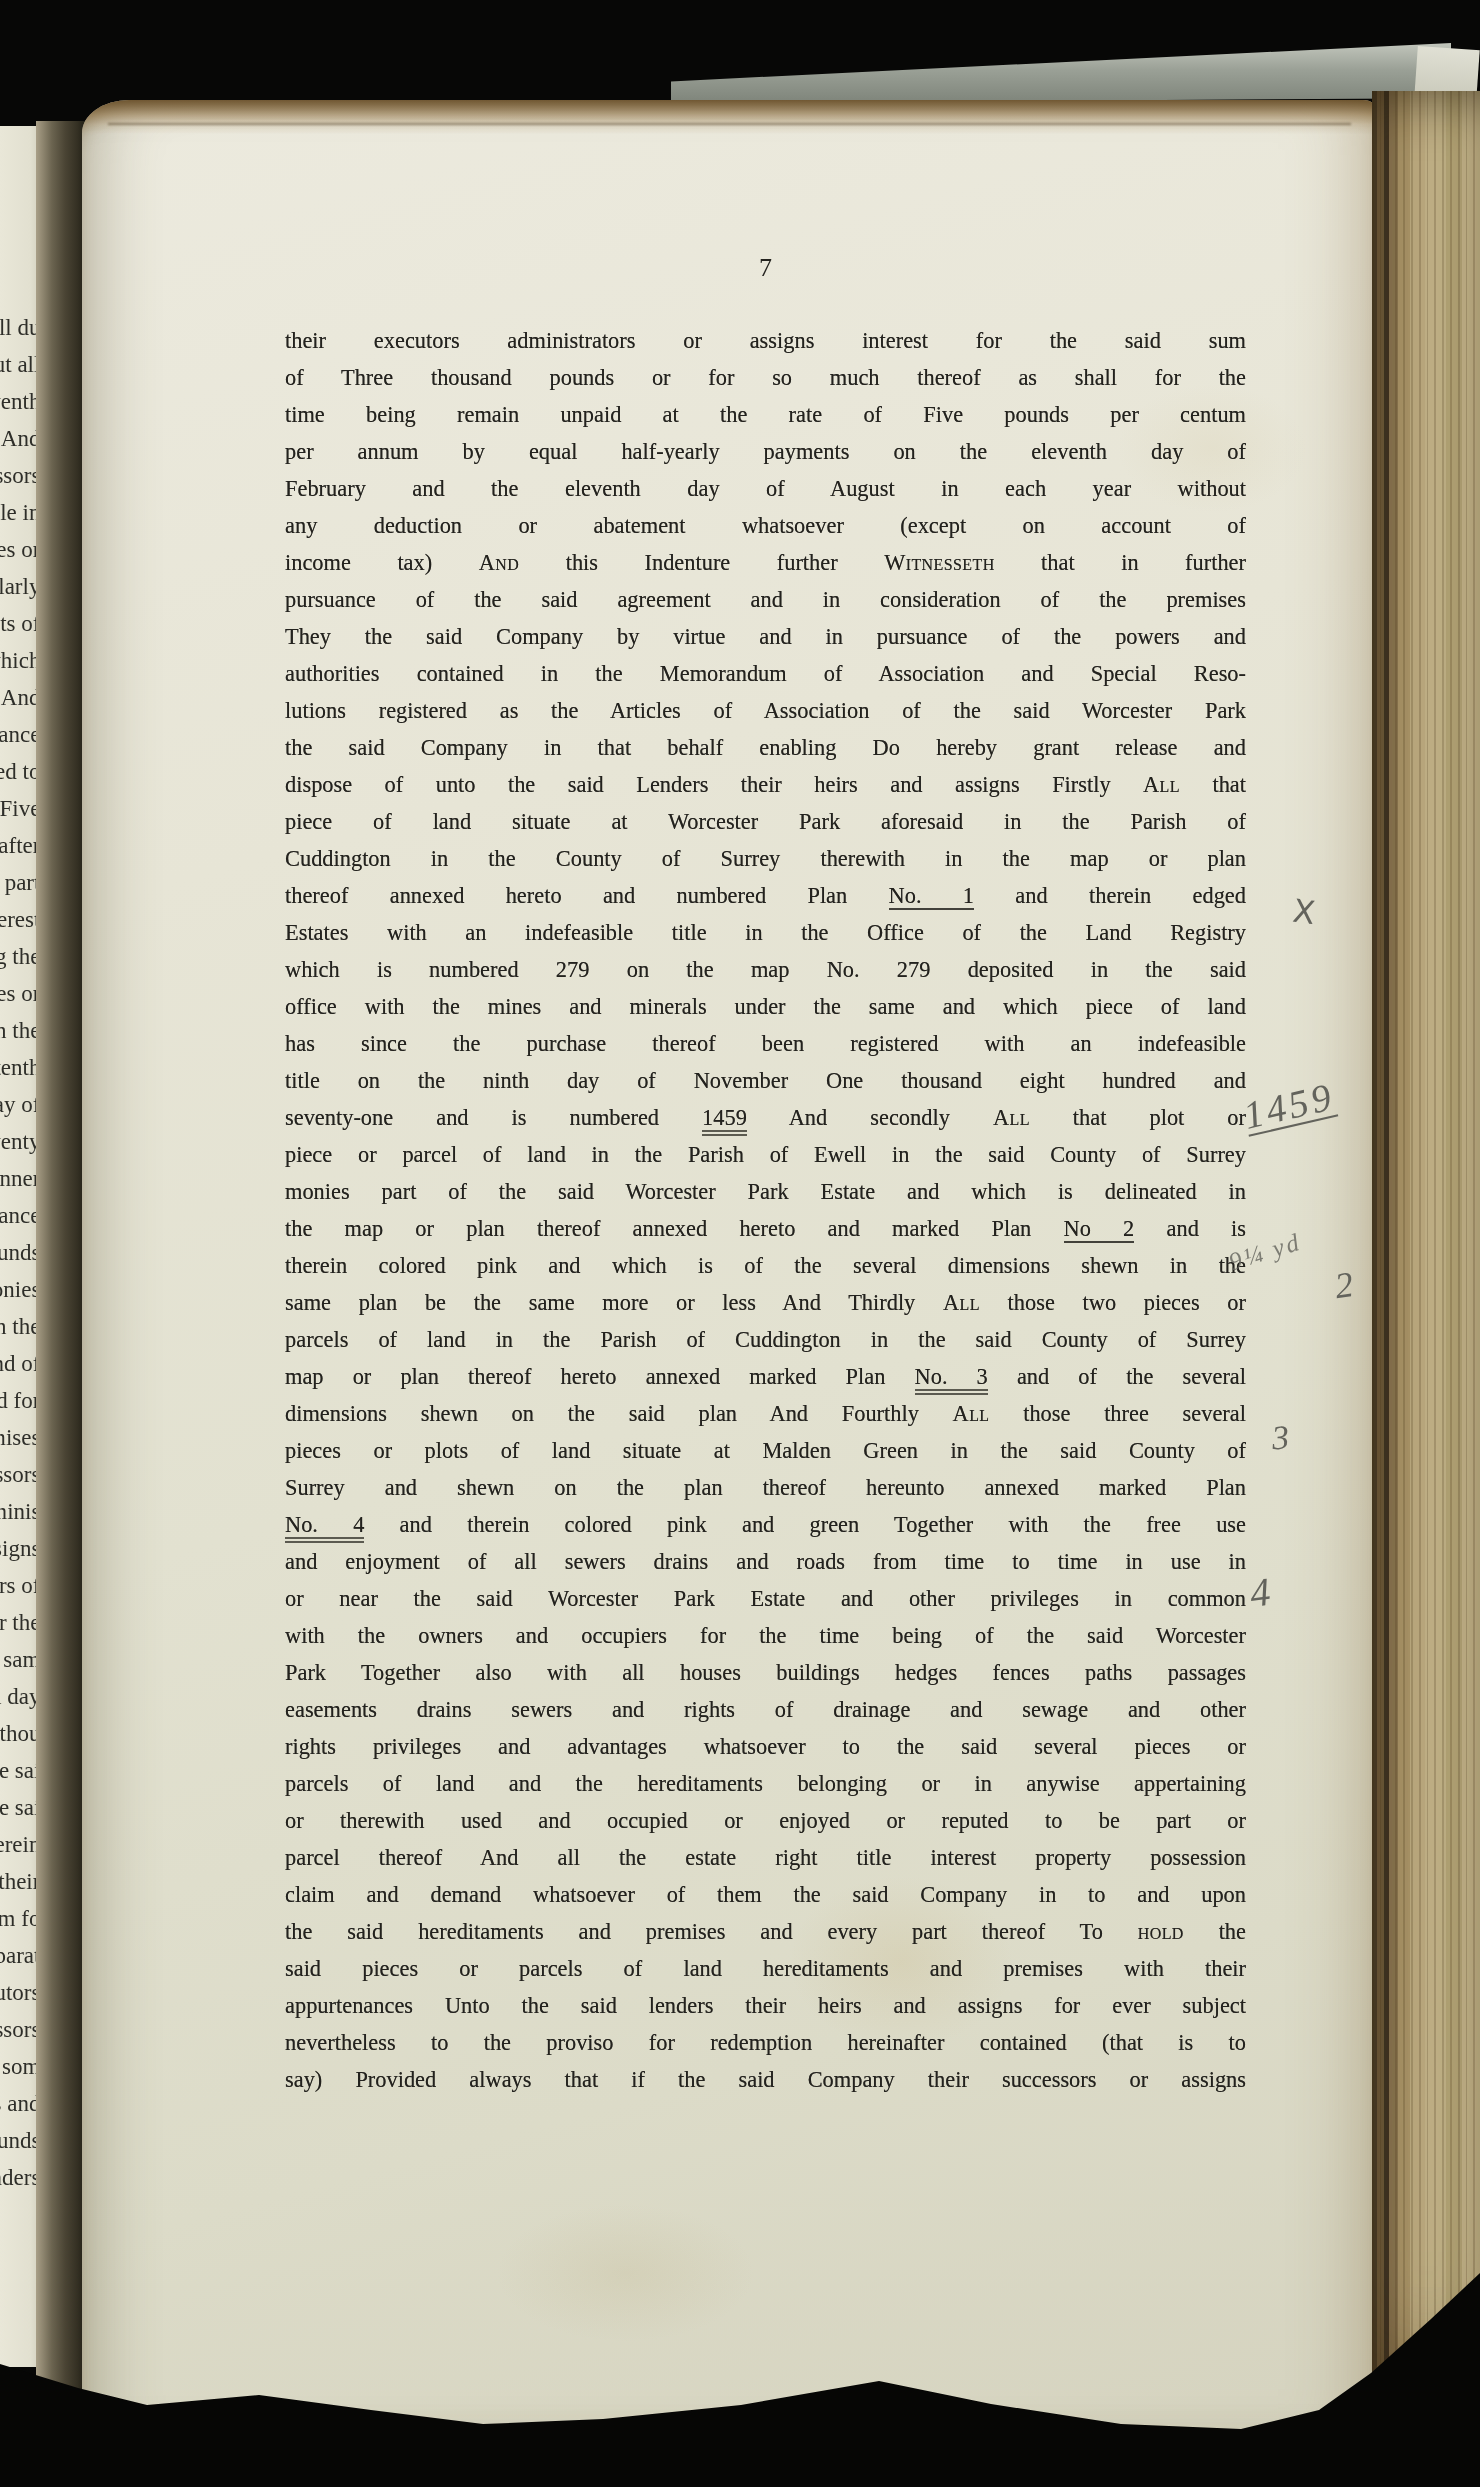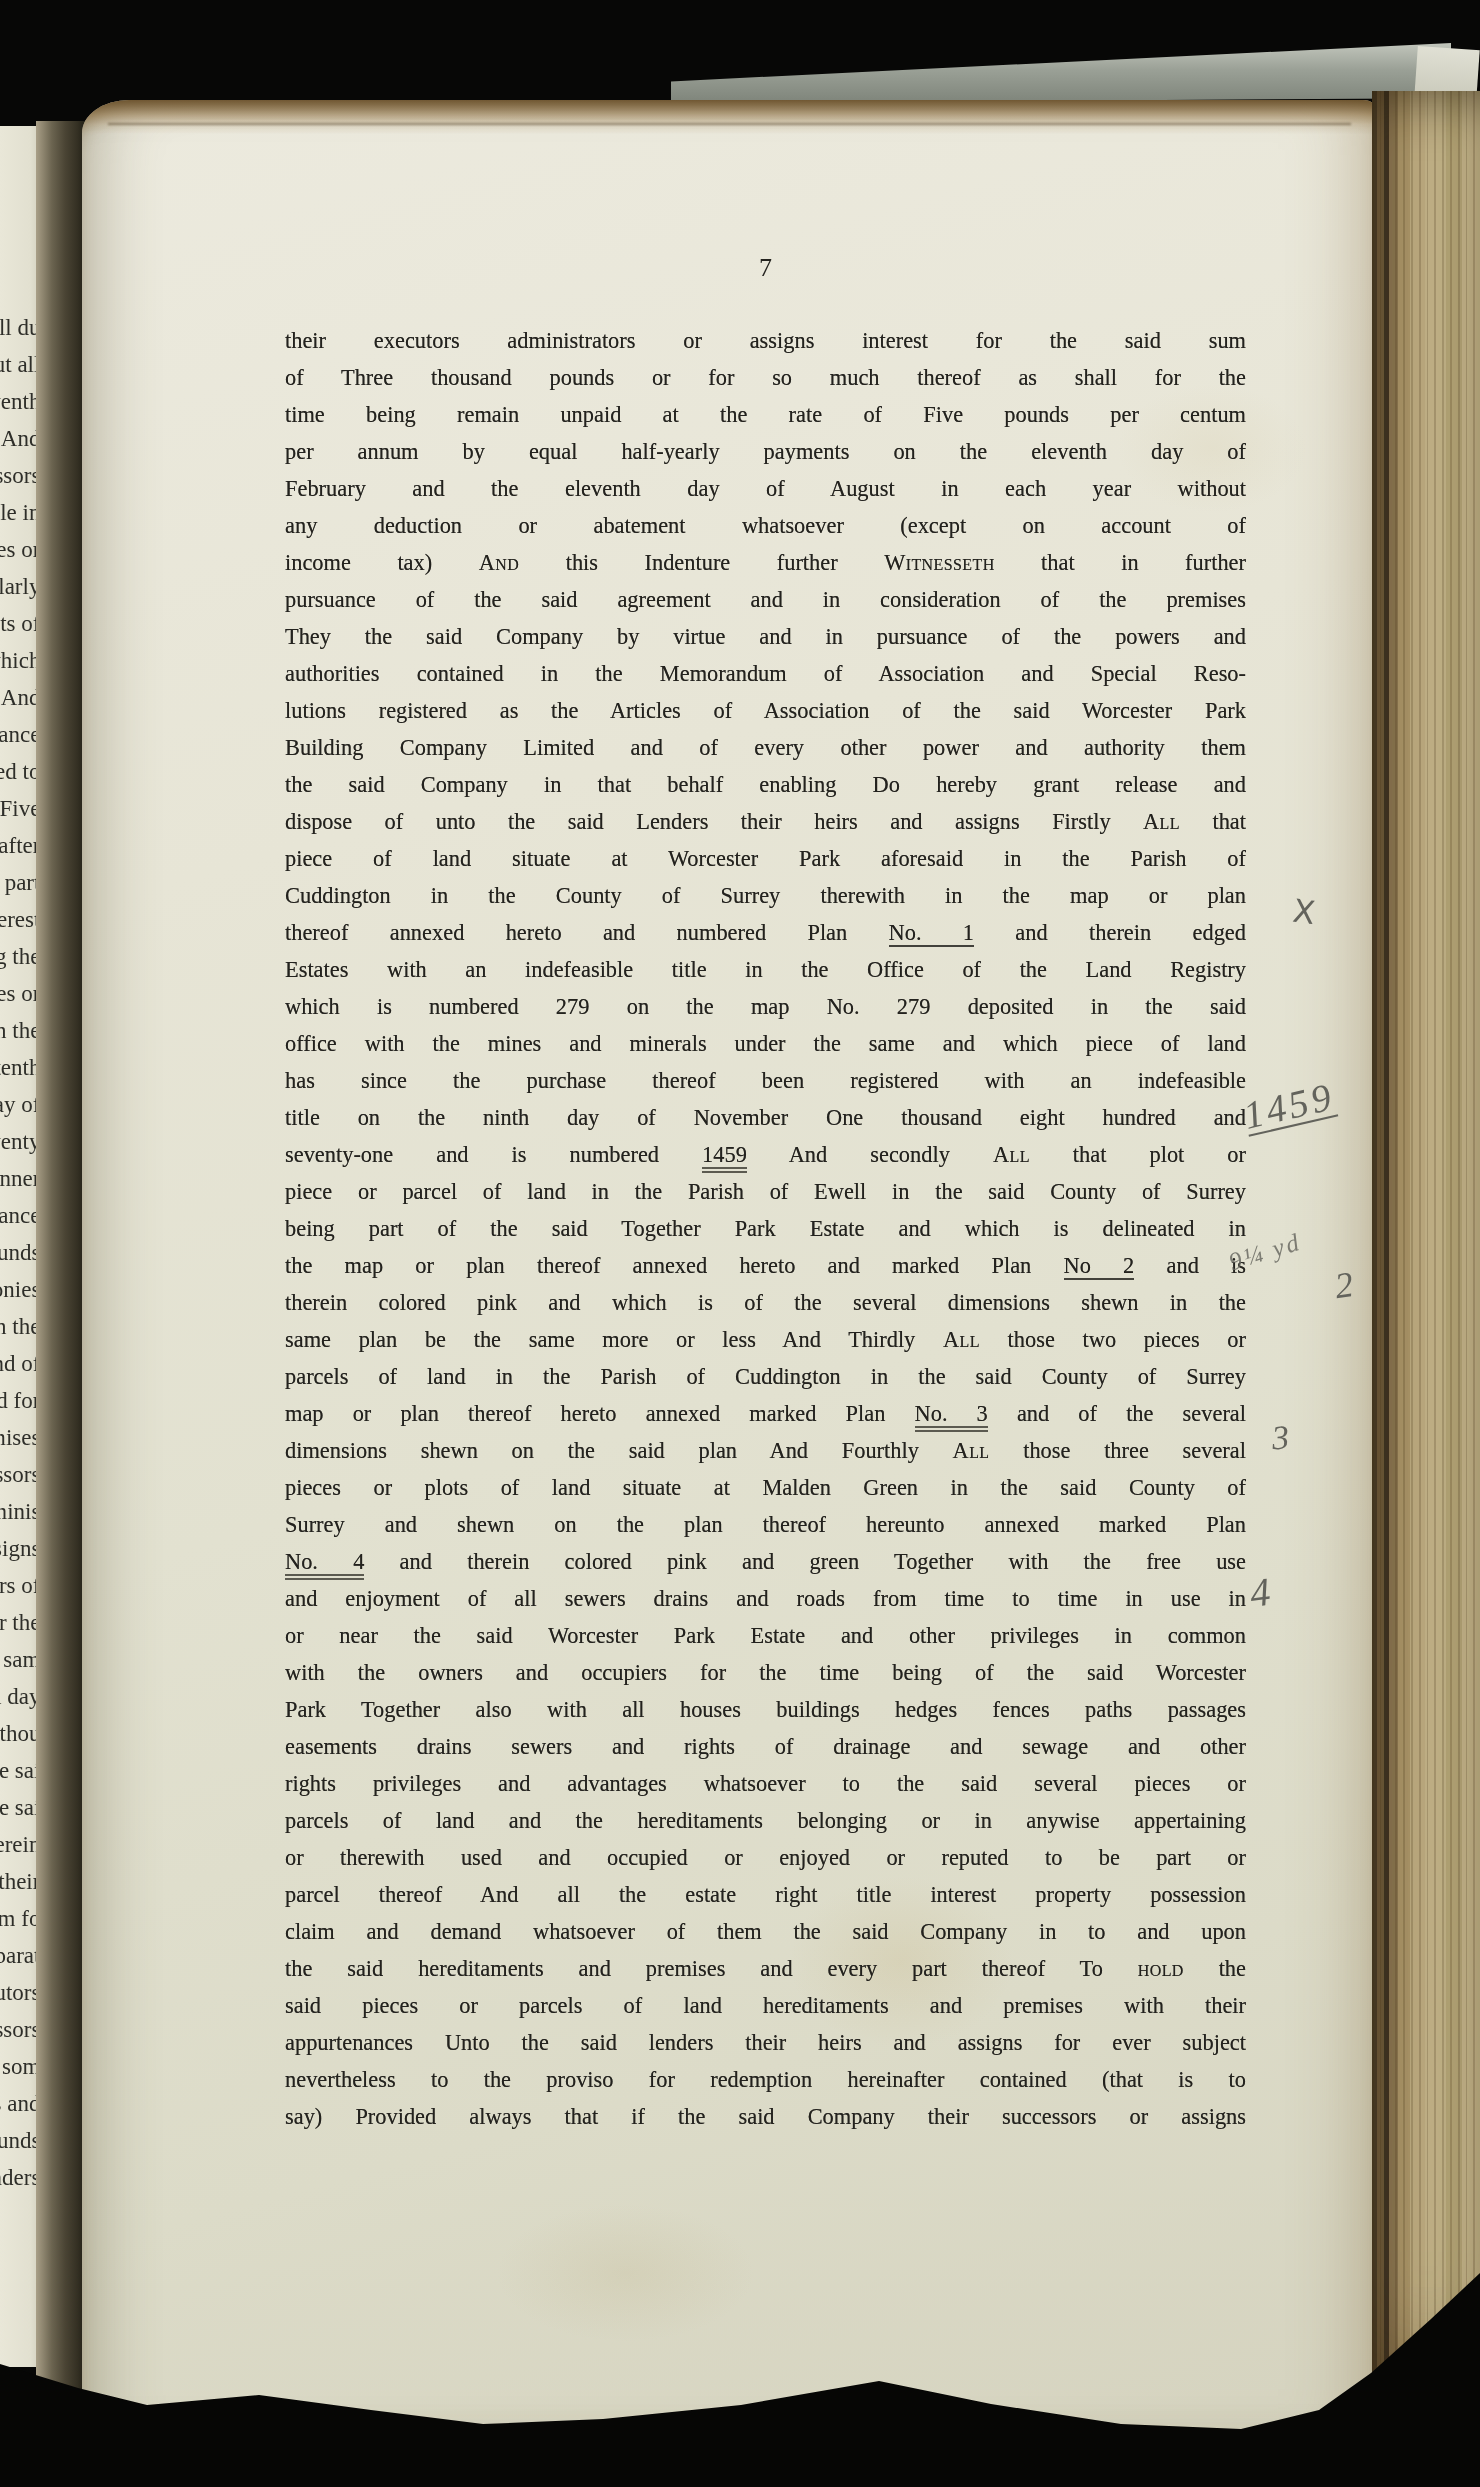--- a/index.html
+++ b/index.html
@@ -157,34 +157,33 @@
         <div class="tline">of Three thousand pounds or for so much thereof as shall for the</div>
         <div class="tline">time being remain unpaid at the rate of Five pounds per centum</div>
         <div class="tline">per annum by equal half-yearly payments on the eleventh day of</div>
         <div class="tline">February and the eleventh day of August in each year without</div>
         <div class="tline">any deduction or abatement whatsoever (except on account of</div>
         <div class="tline">income tax)  <span class="sc">And</span> this Indenture further <span class="sc">Witnesseth</span> that in further</div>
         <div class="tline">pursuance of the said agreement and in consideration of the premises</div>
         <div class="tline">They the said Company by virtue and in pursuance of the powers and</div>
         <div class="tline">authorities contained in the Memorandum of Association and Special Reso-</div>
         <div class="tline">lutions registered as the Articles of Association of the said Worcester Park</div>
-        <div class="tline">Building Company Limited and of every other power and authority them</div>
         <div class="tline">the said Company in that behalf enabling Do hereby grant release and</div>
         <div class="tline">dispose of unto the said Lenders their heirs and assigns Firstly <span class="sc">All</span> that</div>
         <div class="tline">piece of land situate at Worcester Park aforesaid in the Parish of</div>
         <div class="tline">Cuddington in the County of Surrey therewith in the map or plan</div>
         <div class="tline">thereof annexed hereto and numbered Plan <span class="u">No. 1</span> and therein edged</div>
         <div class="tline">Estates with an indefeasible title in the Office of the Land Registry</div>
         <div class="tline">which is numbered 279 on the map No. 279 deposited in the said</div>
         <div class="tline">office with the mines and minerals under the same and which piece of land</div>
         <div class="tline">has since the purchase thereof been registered with an indefeasible</div>
         <div class="tline">title on the ninth day of November One thousand eight hundred and</div>
         <div class="tline">seventy-one and is numbered <span class="uu">1459</span> And secondly <span class="sc">All</span> that plot or</div>
         <div class="tline">piece or parcel of land in the Parish of Ewell in the said County of Surrey</div>
-        <div class="tline">being part of the said Together Park Estate and which is delineated in</div>
+        <div class="tline">monies part of the said Worcester Park Estate and which is delineated in</div>
         <div class="tline">the map or plan thereof annexed hereto and marked Plan <span class="u">No 2</span> and is</div>
         <div class="tline">therein colored pink and which is of the several dimensions shewn in the</div>
         <div class="tline">same plan be the same more or less  And Thirdly <span class="sc">All</span> those two pieces or</div>
         <div class="tline">parcels of land in the Parish of Cuddington in the said County of Surrey</div>
         <div class="tline">map or plan thereof hereto annexed marked Plan <span class="uu">No. 3</span> and of the several</div>
         <div class="tline">dimensions shewn on the said plan  And Fourthly <span class="sc">All</span> those three several</div>
         <div class="tline">pieces or plots of land situate at Malden Green in the said County of</div>
         <div class="tline">Surrey and shewn on the plan thereof hereunto annexed marked Plan</div>
         <div class="tline"><span class="uu">No. 4</span> and therein colored pink and green Together with the free use</div>
         <div class="tline">and enjoyment of all sewers drains and roads from time to time in use in</div>

